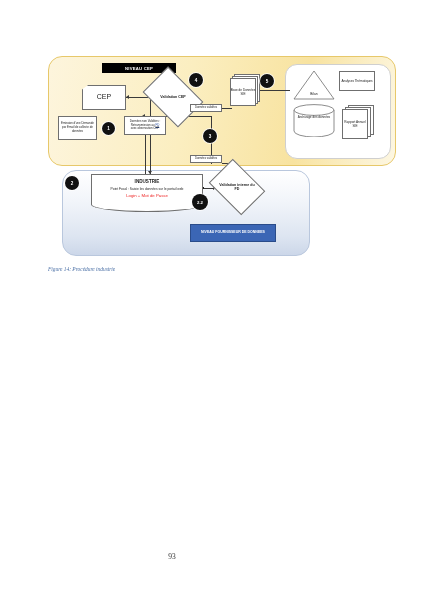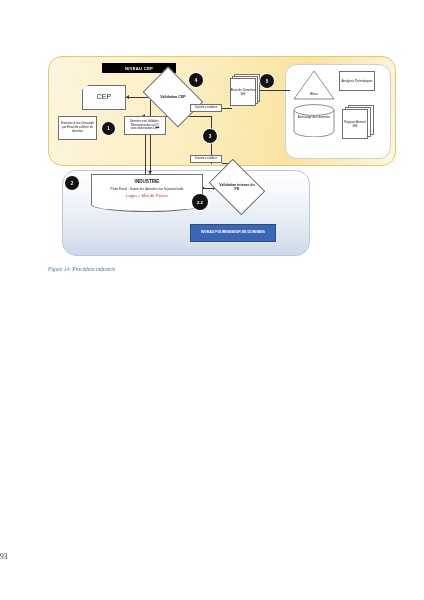--- a/index.html
+++ b/index.html
@@ -261,20 +261,21 @@
     position: absolute;
     left: 48px; top: 266px;
     font-size: 5.4px;
     font-style: italic;
     color: #4a6fa5;
     font-family: "Liberation Serif", serif;
   }
   #pagenum {
     position: absolute;
     left: 0; top: 552px; width: 344px;
+    text-align: center;
     font-size: 7.5px;
     color: #333333;
     font-family: "Liberation Serif", serif;
   }
 </style>
 </head>
 <body>
 
 <div id="page">
 

